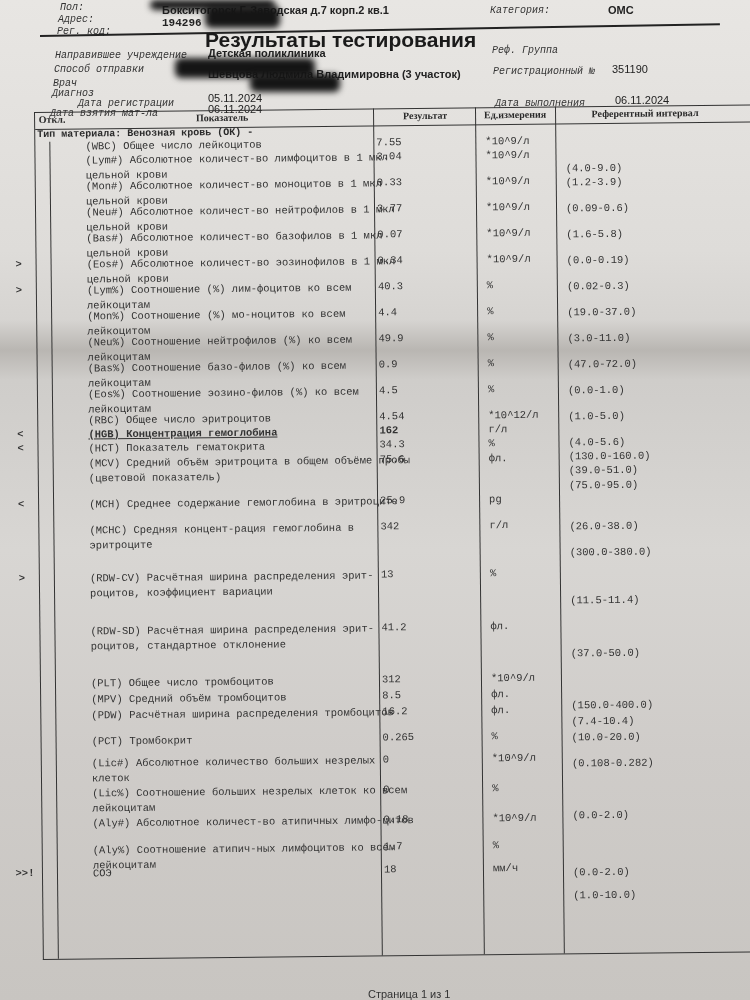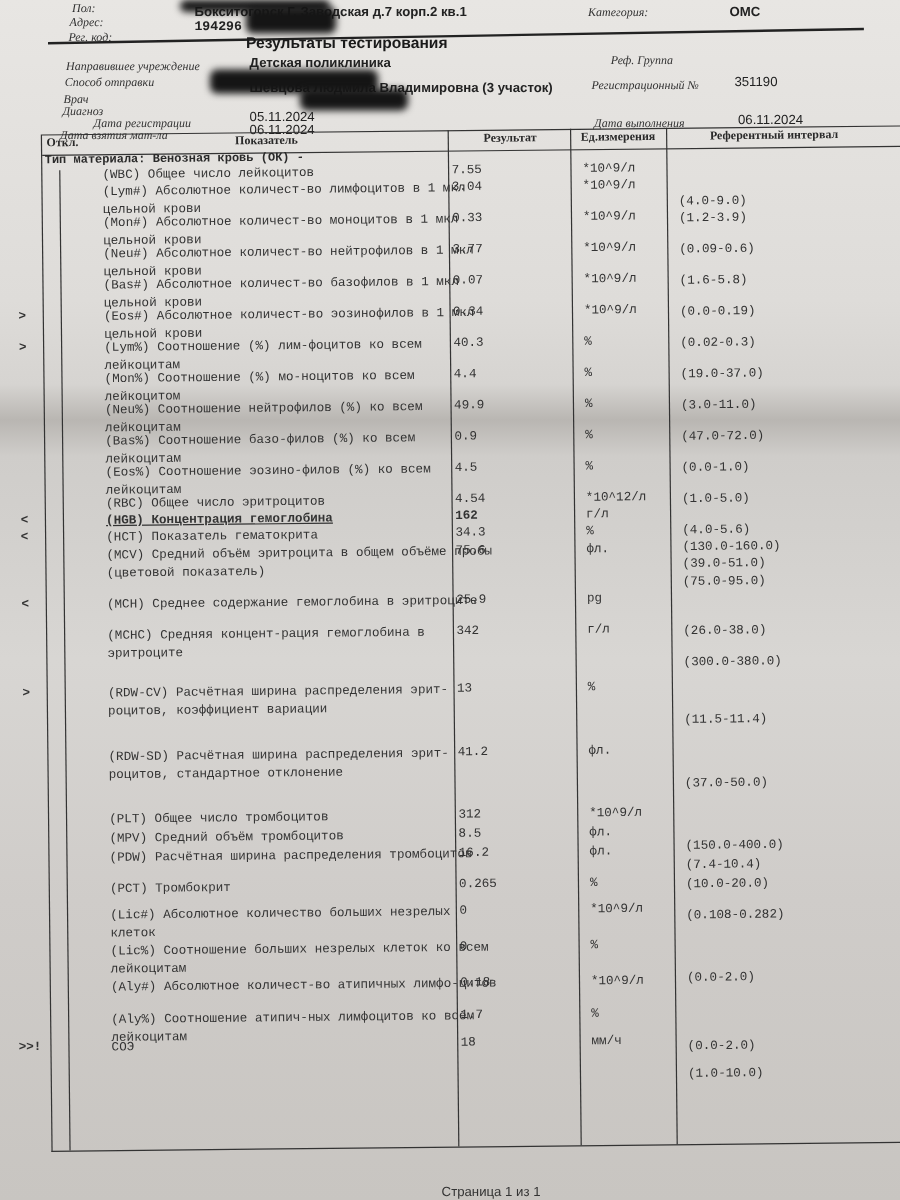--- a/index.html
+++ b/index.html
@@ -5,26 +5,26 @@
   html, body { margin:0; padding:0; }
   body {
     width:750px; height:1000px; overflow:hidden;
     background: linear-gradient(180deg,#e8e6e3 0%,#dedcd9 25%,#d6d4d1 32%,#b9b6b2 35%,#cfcdca 38%,#d8d6d3 55%,#cfccc9 75%,#c8c5c1 100%);
     font-family: "Liberation Sans", sans-serif;
     color:#2a2a2a;
     position:relative;
   }
   .page { position:absolute; left:0; top:0; width:750px; height:1000px; }
 
-  .hdr-label { position:absolute; font-family:Liberation Serif, serif; font-style:italic; font-size:10px; color:#333; }
+  .hdr-label { position:absolute; font-family:Liberation Mono, monospace; font-style:italic; font-size:10px; color:#333; }
   .hdr-val { position:absolute; font-size:11px; color:#222; }
   .hdr-val.bold { font-weight:bold; }
   .redact { position:absolute; background:#151515; filter:blur(3px); border-radius:6px; }
   .rule { position:absolute; height:2px; background:#222; transform-origin:left center; }
-  .title { position:absolute; left:205px; top:28px; font-size:13px; font-weight:bold; color:#1a1a1a; }
+  .title { position:absolute; left:205px; top:28px; font-size:21px; font-weight:bold; color:#1a1a1a; }
 
   .tbl { position:absolute; left:34px; top:112px; width:720px; height:847px;
          border:1px solid #333; border-top:none; transform:rotate(-0.6deg); transform-origin:top left; }
   .th-row { position:absolute; left:0; top:0; width:100%; height:16px; border-top:1px solid #333; border-bottom:1px solid #333;
             font-family:"Liberation Serif", serif; font-weight:bold; font-size:10px; }
   .th { position:absolute; top:1px; text-align:center; }
   .vline { position:absolute; top:0; bottom:0; width:1px; background:#333; }
   .material { position:absolute; left:2px; top:17px; font-family:"Liberation Mono", monospace; font-weight:bold; font-size:10px; }
 
   .row { position:absolute; left:0; width:100%; font-family:"Liberation Mono", monospace; font-size:10.5px; color:#333; }
@@ -65,21 +65,21 @@
   <div class="hdr-label" style="left:51px;top:98px;margin-left:27px;">Дата регистрации</div>
   <div class="hdr-label" style="left:50px;top:108px;">Дата взятия мат-ла</div>
 
   <div class="hdr-val bold" style="left:208px;top:47px;">Детская поликлиника</div>
   <div class="hdr-val bold" style="left:208px;top:68px;">Шевцова Людмила Владимировна (3 участок)</div>
   <div class="redact" style="left:175px;top:58px;width:140px;height:20px;"></div>
   <div class="redact" style="left:250px;top:74px;width:90px;height:18px;"></div>
   <div class="hdr-val" style="left:208px;top:92px;">05.11.2024</div>
   <div class="hdr-val" style="left:208px;top:103px;">06.11.2024</div>
 
-  <div class="hdr-label" style="left:509px;top:45px;">Реф. Группа</div>
+  <div class="hdr-label" style="left:492px;top:45px;">Реф. Группа</div>
   <div class="hdr-label" style="left:493px;top:66px;">Регистрационный №</div>
   <div class="hdr-val" style="left:612px;top:63px;">351190</div>
   <div class="hdr-label" style="left:495px;top:98px;">Дата выполнения</div>
   <div class="hdr-val" style="left:615px;top:94px;">06.11.2024</div>
 
   <div class="tbl">
     <div class="th-row">
       <div class="th" style="left:2px;width:30px;">Откл.</div>
       <div class="th" style="left:32px;width:310px;">Показатель</div>
       <div class="th" style="left:340px;width:100px;">Результат</div>

